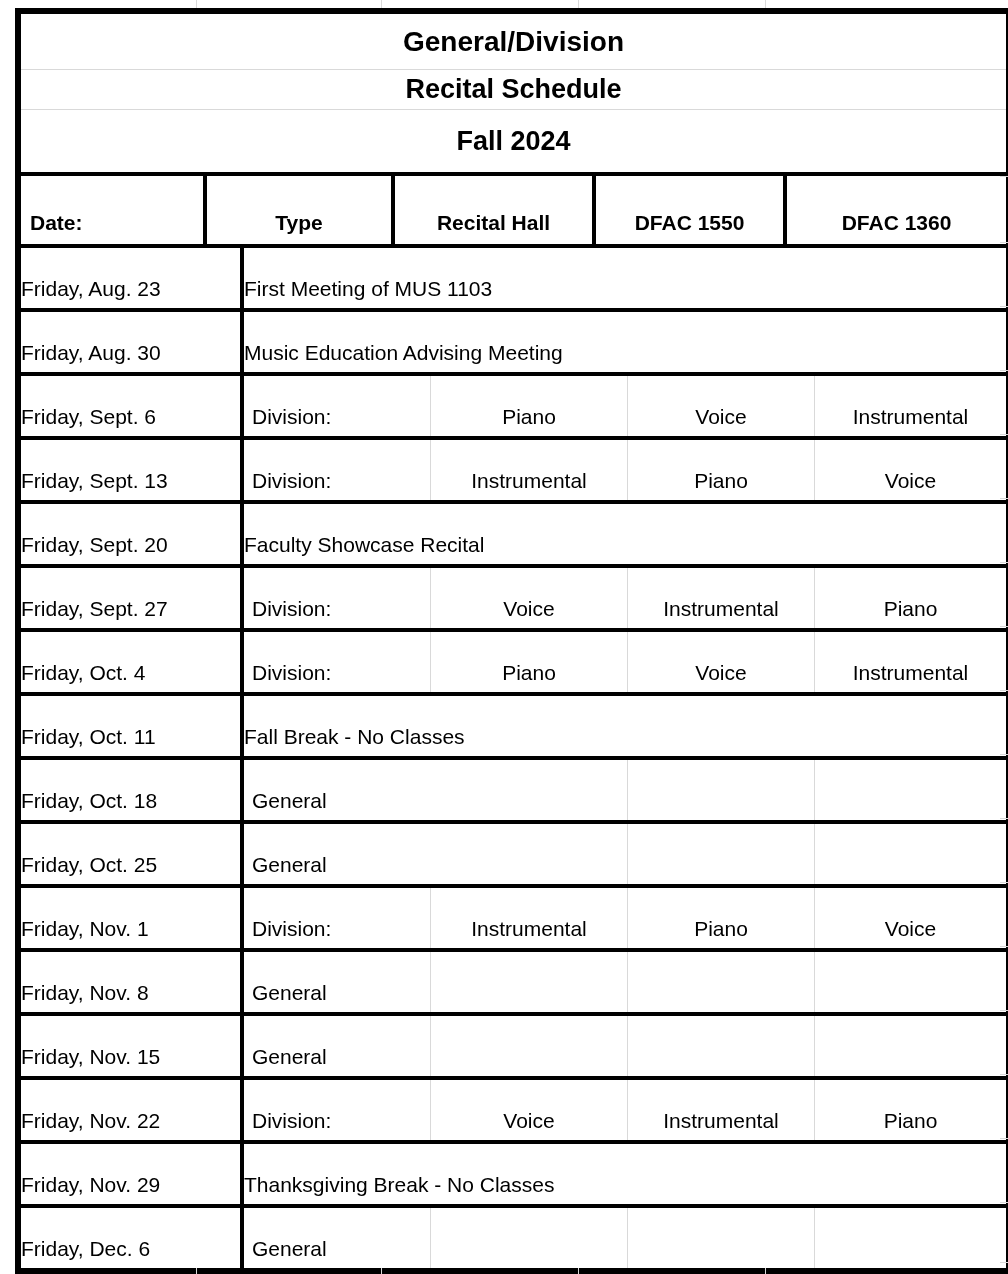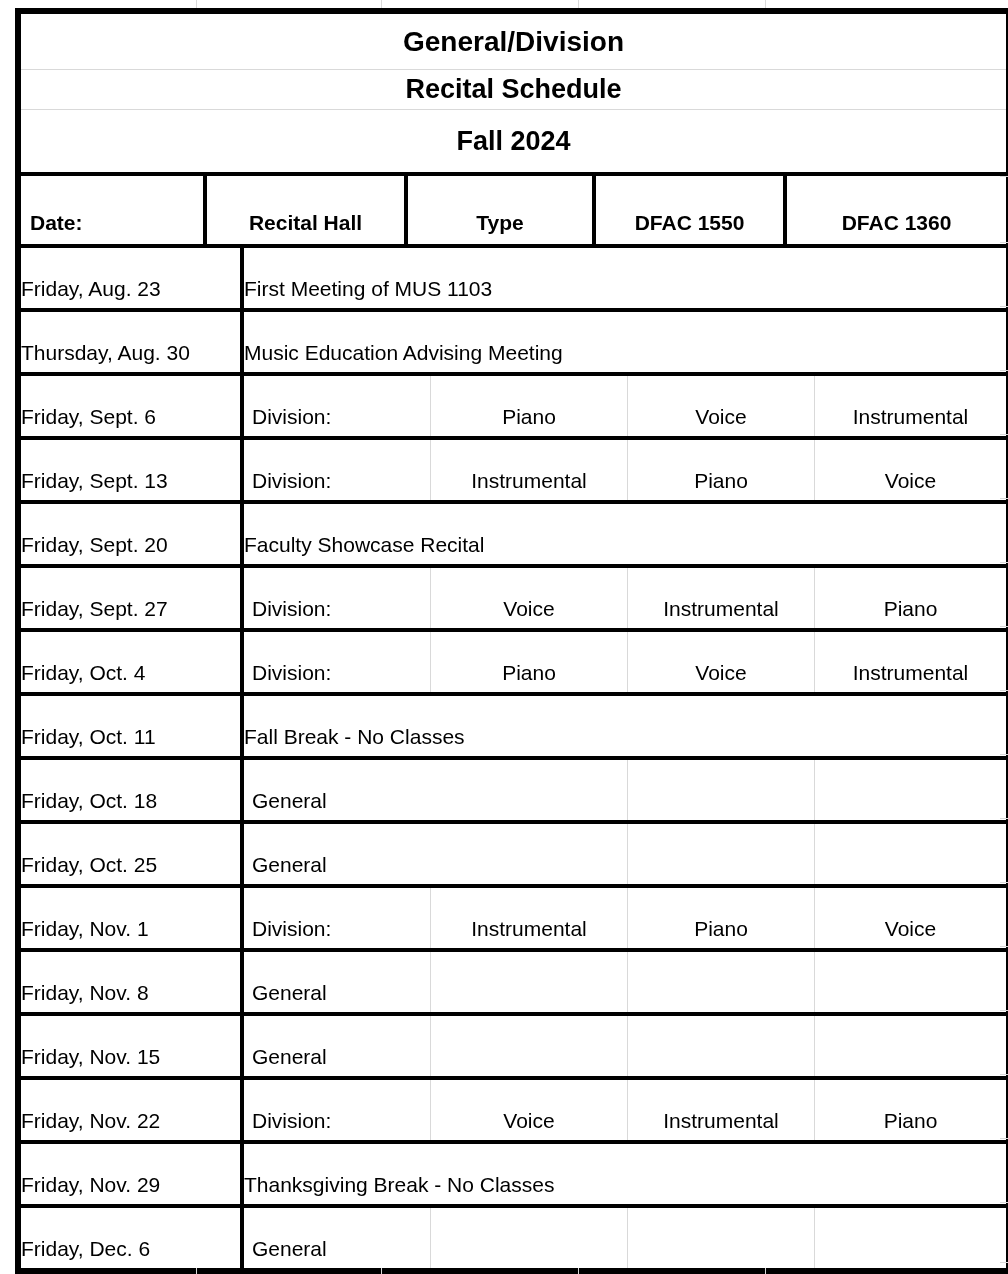--- a/index.html
+++ b/index.html
@@ -55,34 +55,34 @@
     </div>
     <div class="trow trow2">
       <span>Recital Schedule</span>
     </div>
     <div class="trow trow3">
       <span>Fall 2024</span>
     </div>
 
     <div class="hrow">
       <div class="hc hc-date">Date:</div>
+      <div class="hc hc-type">Type</div>
       <div class="hc hc-rh">Recital Hall</div>
-      <div class="hc hc-type">Type</div>
       <div class="hc hc-1550">DFAC 1550</div>
       <div class="hc hc-1360">DFAC 1360</div>
     </div>
 
     <div class="drow">
       <div class="c c-date">Friday, Aug. 23</div>
       <div class="vdiv"></div>
       <div class="c c-note">First Meeting of MUS 1103</div>
     </div>
 
     <div class="drow">
-      <div class="c c-date">Thursday, Aug. 30</div>
+      <div class="c c-date">Friday, Aug. 30</div>
       <div class="vdiv"></div>
       <div class="c c-note">Music Education Advising Meeting</div>
     </div>
 
     <div class="drow">
       <div class="c c-date">Friday, Sept. 6</div>
       <div class="vdiv"></div>
       <div class="c c-type">Division:</div>
       <div class="c venue v-rh">Piano</div>
       <div class="c venue v-1550">Voice</div>

